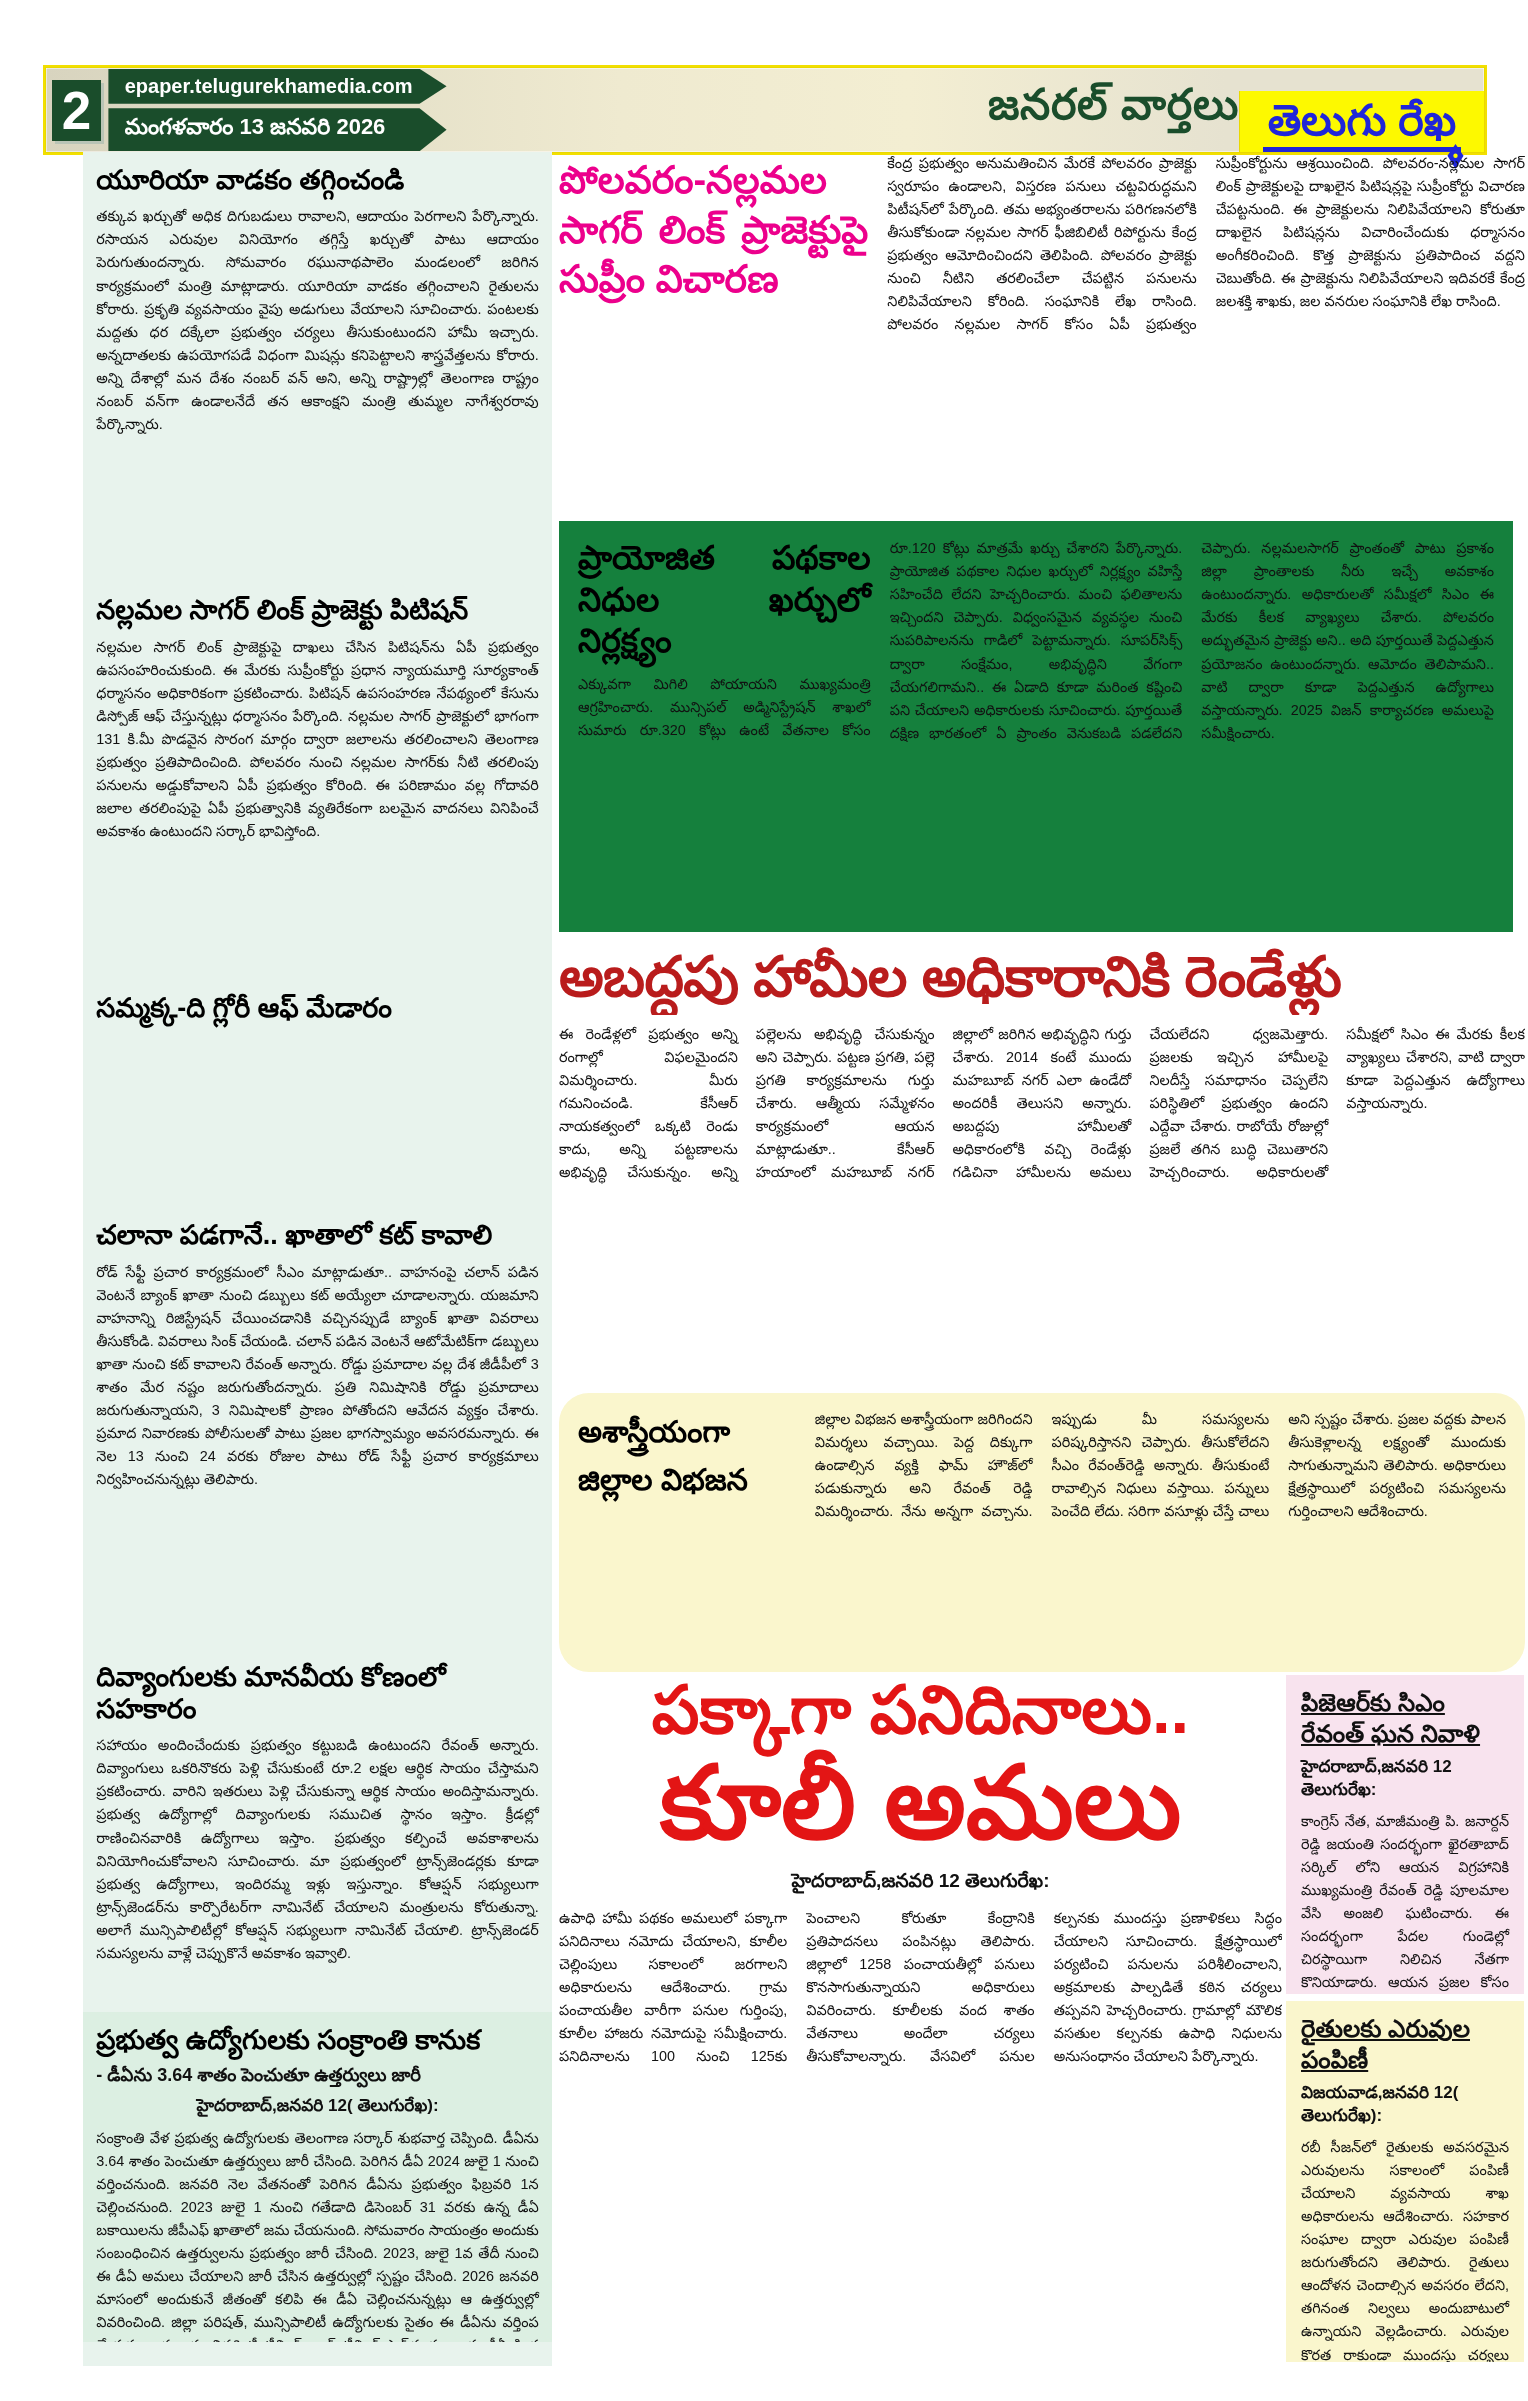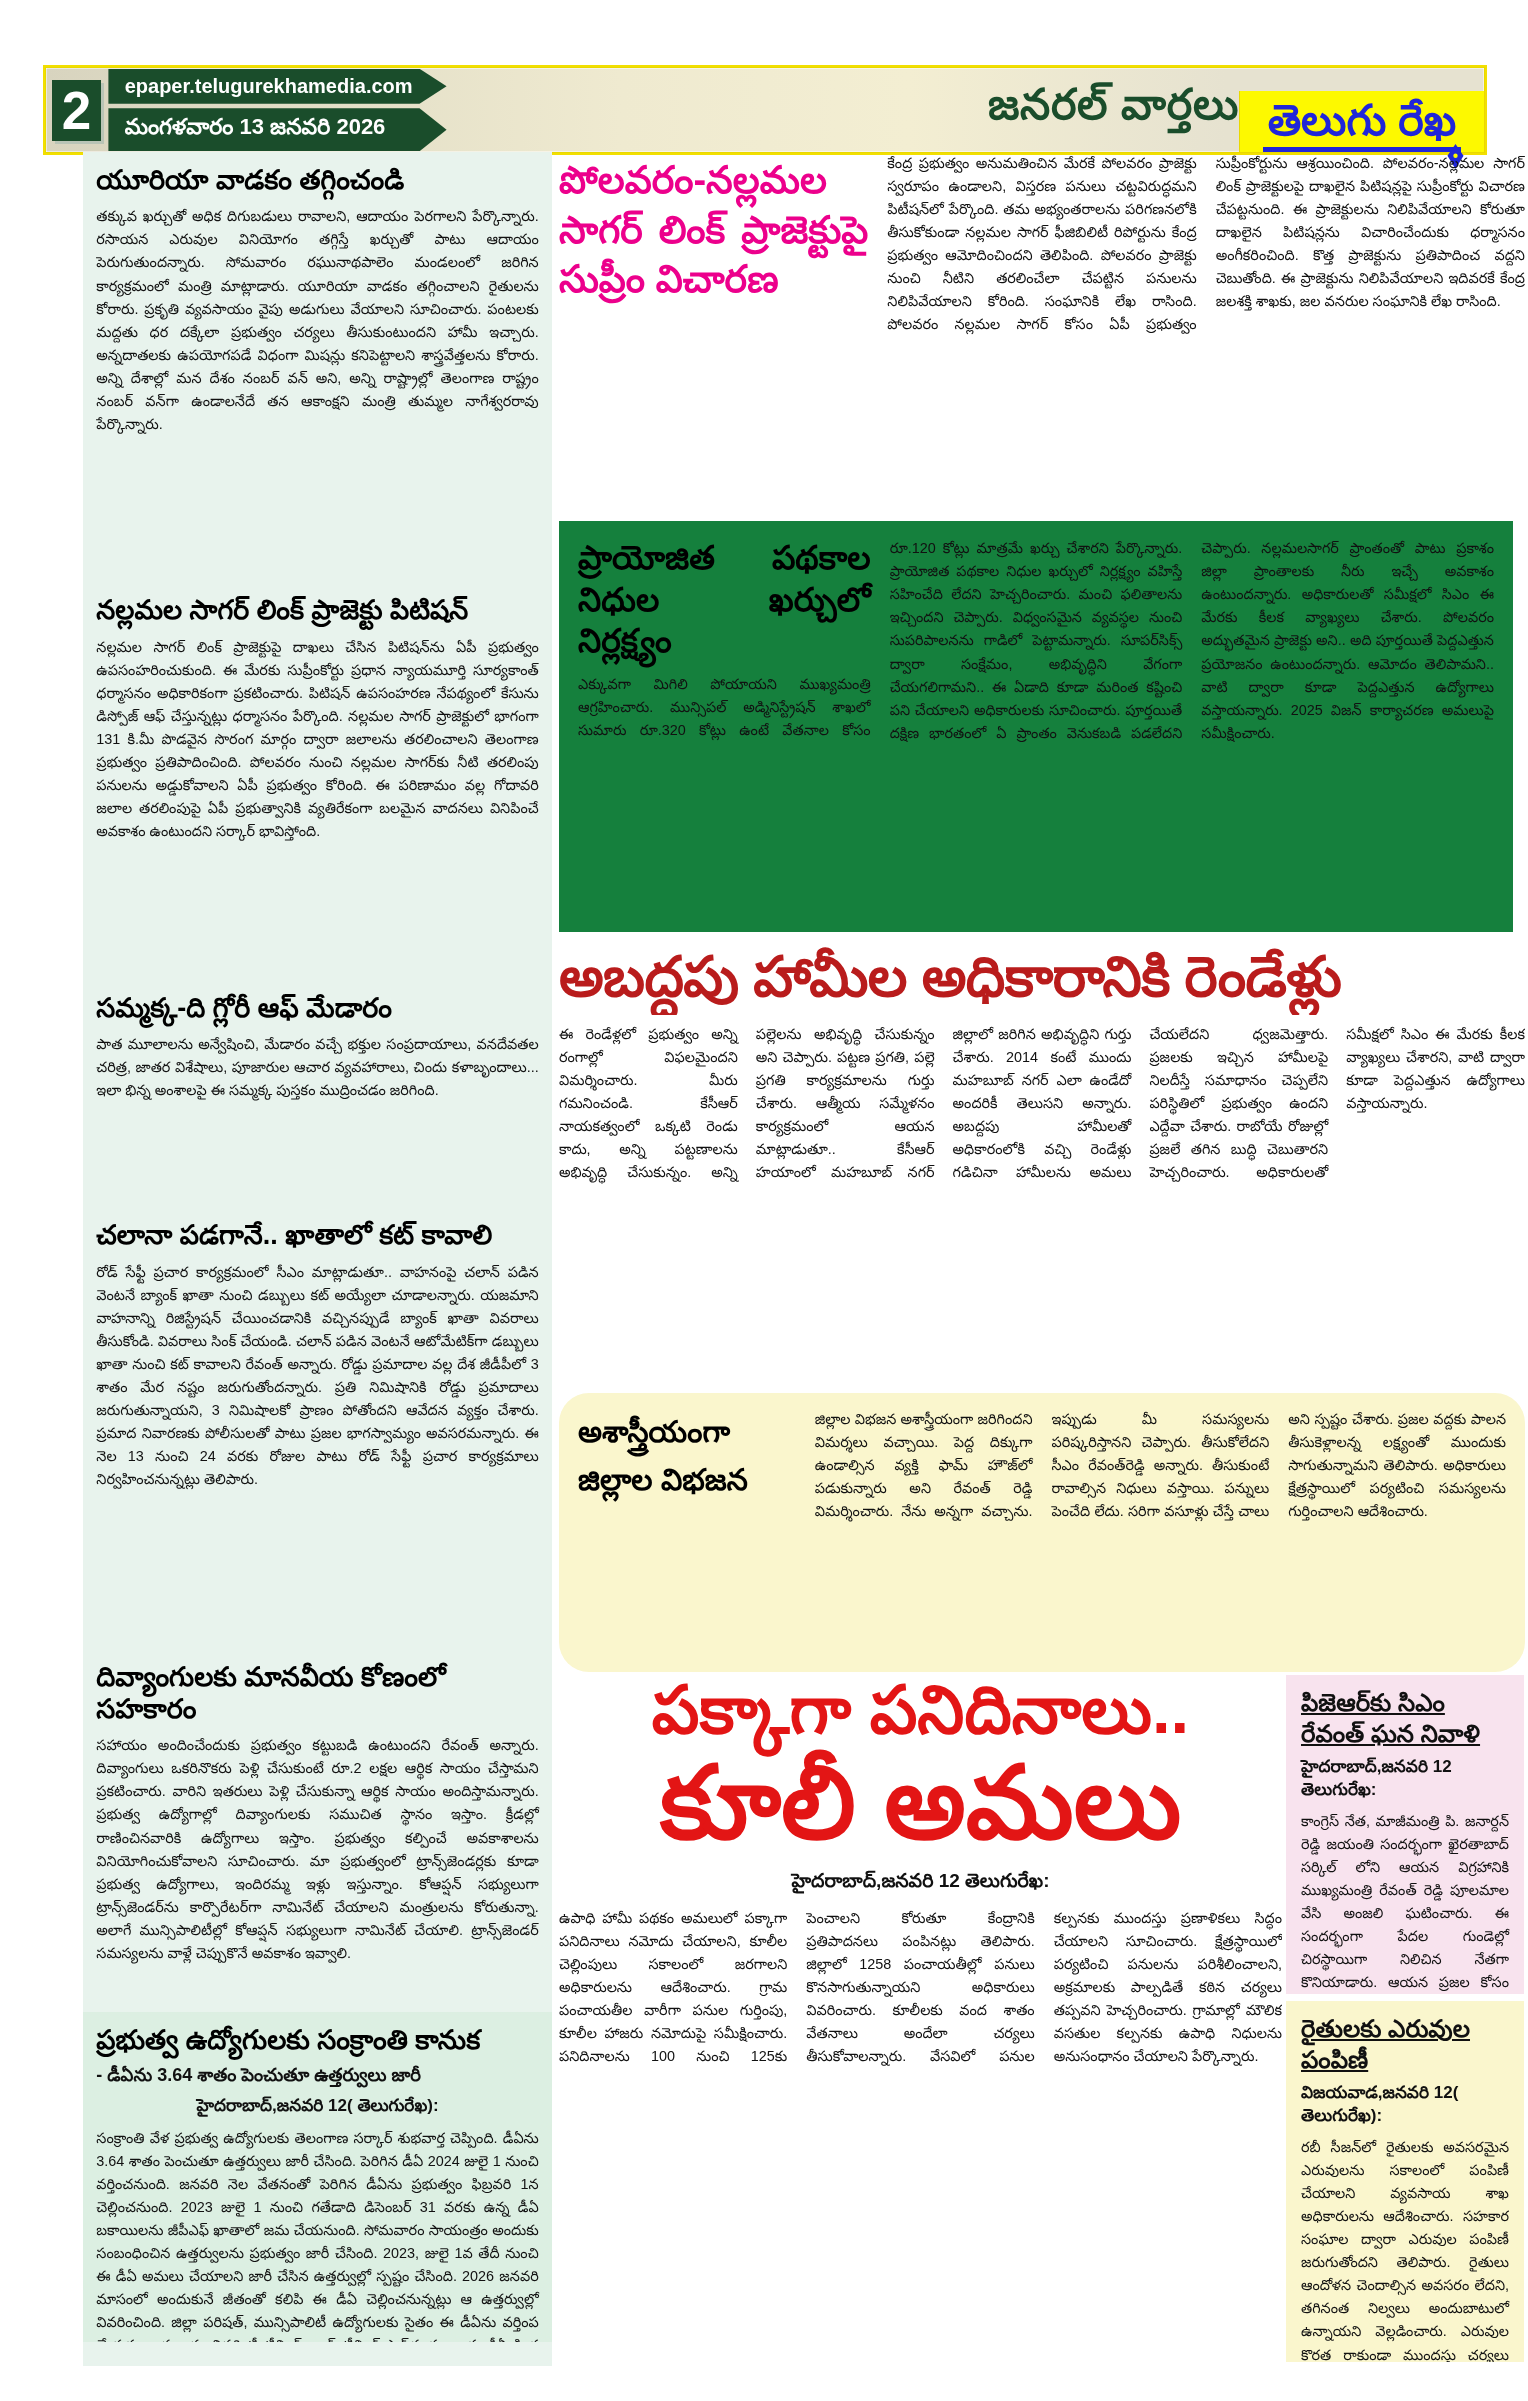--- a/index.html
+++ b/index.html
@@ -88,21 +88,20 @@
     <div class="leftart clip" style="height:414px;">
       <h2 class="subhead">యూరియా వాడకం తగ్గించండి</h2>
       <div class="bodytext">తక్కువ ఖర్చుతో అధిక దిగుబడులు రావాలని, ఆదాయం పెరగాలని పేర్కొన్నారు. రసాయన ఎరువుల వినియోగం తగ్గిస్తే ఖర్చుతో పాటు ఆదాయం పెరుగుతుందన్నారు. సోమవారం రఘునాథపాలెం మండలంలో జరిగిన కార్యక్రమంలో మంత్రి మాట్లాడారు. యూరియా వాడకం తగ్గించాలని రైతులను కోరారు. ప్రకృతి వ్యవసాయం వైపు అడుగులు వేయాలని సూచించారు. పంటలకు మద్దతు ధర దక్కేలా ప్రభుత్వం చర్యలు తీసుకుంటుందని హామీ ఇచ్చారు. అన్నదాతలకు ఉపయోగపడే విధంగా మిషన్లు కనిపెట్టాలని శాస్త్రవేత్తలను కోరారు. అన్ని దేశాల్లో మన దేశం నంబర్ వన్ అని, అన్ని రాష్ట్రాల్లో తెలంగాణ రాష్ట్రం నంబర్ వన్‌గా ఉండాలనేదే తన ఆకాంక్షని మంత్రి తుమ్మల నాగేశ్వరరావు పేర్కొన్నారు.</div>
     </div>
     <div class="leftart clip" style="height:381px;">
       <h2 class="subhead">నల్లమల సాగర్ లింక్ ప్రాజెక్టు పిటిషన్</h2>
       <div class="bodytext">నల్లమల సాగర్ లింక్ ప్రాజెక్టుపై దాఖలు చేసిన పిటిషన్‌ను ఏపీ ప్రభుత్వం ఉపసంహరించుకుంది. ఈ మేరకు సుప్రీంకోర్టు ప్రధాన న్యాయమూర్తి సూర్యకాంత్ ధర్మాసనం అధికారికంగా ప్రకటించారు. పిటిషన్ ఉపసంహరణ నేపథ్యంలో కేసును డిస్పోజ్ ఆఫ్ చేస్తున్నట్లు ధర్మాసనం పేర్కొంది. నల్లమల సాగర్ ప్రాజెక్టులో భాగంగా 131 కి.మీ పొడవైన సొరంగ మార్గం ద్వారా జలాలను తరలించాలని తెలంగాణ ప్రభుత్వం ప్రతిపాదించింది. పోలవరం నుంచి నల్లమల సాగర్‌కు నీటి తరలింపు పనులను అడ్డుకోవాలని ఏపీ ప్రభుత్వం కోరింది. ఈ పరిణామం వల్ల గోదావరి జలాల తరలింపుపై ఏపీ ప్రభుత్వానికి వ్యతిరేకంగా బలమైన వాదనలు వినిపించే అవకాశం ఉంటుందని సర్కార్ భావిస్తోంది.</div>
     </div>
     <div class="leftart clip" style="height:211px;">
       <h2 class="subhead">సమ్మక్క-ది గ్లోరీ ఆఫ్ మేడారం</h2>
-      <div class="bodytext">పాత మూలాలను అన్వేషించి, మేడారం వచ్చే భక్తుల సంప్రదాయాలు, వనదేవతల చరిత్ర, జాతర విశేషాలు, పూజారుల ఆచార వ్యవహారాలు, చిందు కళాబృందాలు... ఇలా భిన్న అంశాలపై ఈ సమ్మక్క పుస్తకం ముద్రించడం జరిగింది.</div>
     </div>
     <div class="leftart clip" style="height:425px;">
       <h2 class="subhead">చలానా పడగానే.. ఖాతాలో కట్ కావాలి</h2>
       <div class="bodytext">రోడ్ సేఫ్టీ ప్రచార కార్యక్రమంలో సీఎం మాట్లాడుతూ.. వాహనంపై చలాన్ పడిన వెంటనే బ్యాంక్ ఖాతా నుంచి డబ్బులు కట్ అయ్యేలా చూడాలన్నారు. యజమాని వాహనాన్ని రిజిస్ట్రేషన్ చేయించడానికి వచ్చినప్పుడే బ్యాంక్ ఖాతా వివరాలు తీసుకోండి. వివరాలు సింక్ చేయండి. చలాన్ పడిన వెంటనే ఆటోమేటిక్‌గా డబ్బులు ఖాతా నుంచి కట్ కావాలని రేవంత్ అన్నారు. రోడ్డు ప్రమాదాల వల్ల దేశ జీడీపీలో 3 శాతం మేర నష్టం జరుగుతోందన్నారు. ప్రతి నిమిషానికి రోడ్డు ప్రమాదాలు జరుగుతున్నాయని, 3 నిమిషాలకో ప్రాణం పోతోందని ఆవేదన వ్యక్తం చేశారు. ప్రమాద నివారణకు పోలీసులతో పాటు ప్రజల భాగస్వామ్యం అవసరమన్నారు. ఈ నెల 13 నుంచి 24 వరకు రోజుల పాటు రోడ్ సేఫ్టీ ప్రచార కార్యక్రమాలు నిర్వహించనున్నట్లు తెలిపారు.</div>
     </div>
     <div class="leftart clip" style="height:347px;">
       <h2 class="subhead">దివ్యాంగులకు మానవీయ కోణంలో సహకారం</h2>
       <div class="bodytext">సహాయం అందించేందుకు ప్రభుత్వం కట్టుబడి ఉంటుందని రేవంత్ అన్నారు. దివ్యాంగులు ఒకరినొకరు పెళ్లి చేసుకుంటే రూ.2 లక్షల ఆర్థిక సాయం చేస్తామని ప్రకటించారు. వారిని ఇతరులు పెళ్లి చేసుకున్నా ఆర్థిక సాయం అందిస్తామన్నారు. ప్రభుత్వ ఉద్యోగాల్లో దివ్యాంగులకు సముచిత స్థానం ఇస్తాం. క్రీడల్లో రాణించినవారికి ఉద్యోగాలు ఇస్తాం. ప్రభుత్వం కల్పించే అవకాశాలను వినియోగించుకోవాలని సూచించారు. మా ప్రభుత్వంలో ట్రాన్స్‌జెండర్లకు కూడా ప్రభుత్వ ఉద్యోగాలు, ఇందిరమ్మ ఇళ్లు ఇస్తున్నాం. కోఆప్షన్ సభ్యులుగా ట్రాన్స్‌జెండర్‌ను కార్పొరేటర్‌గా నామినేట్ చేయాలని మంత్రులను కోరుతున్నా. అలాగే మున్సిపాలిటీల్లో కోఆప్షన్ సభ్యులుగా నామినేట్ చేయాలి. ట్రాన్స్‌జెండర్ సమస్యలను వాళ్లే చెప్పుకొనే అవకాశం ఇవ్వాలి.</div>
     </div>
     <div class="leftart gift clip" style="height:314px;">

